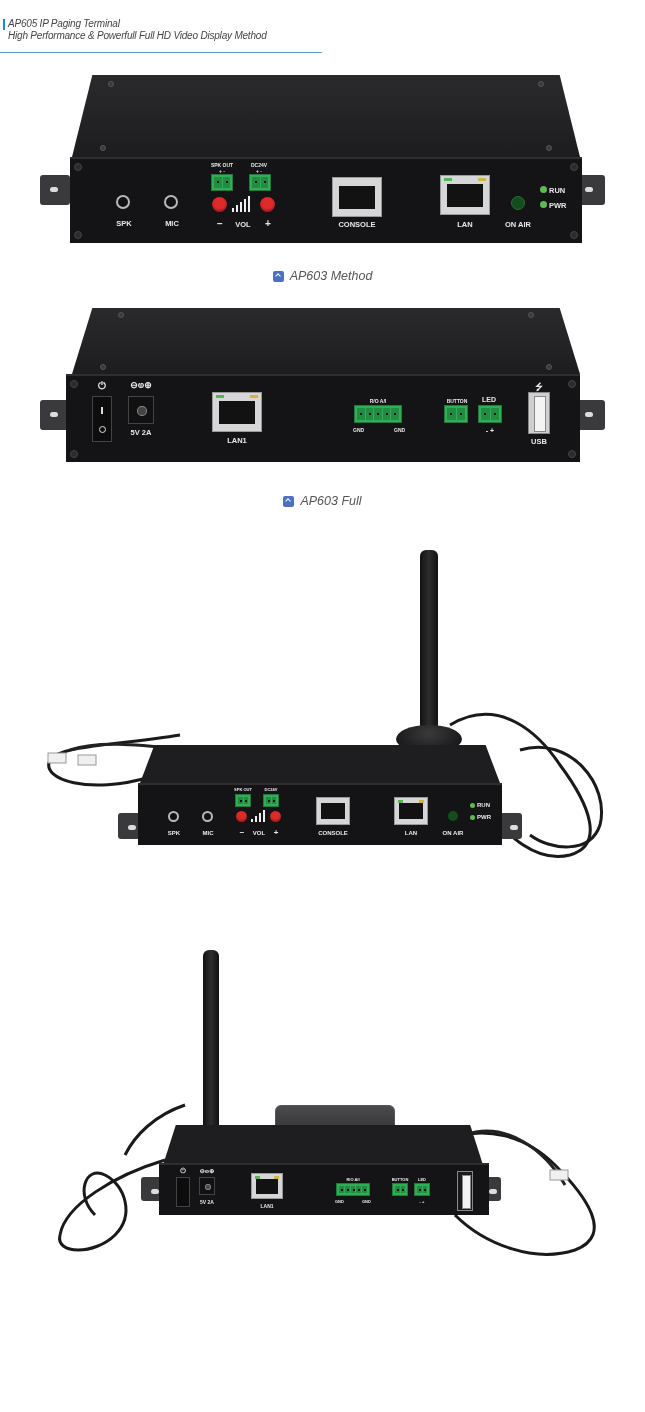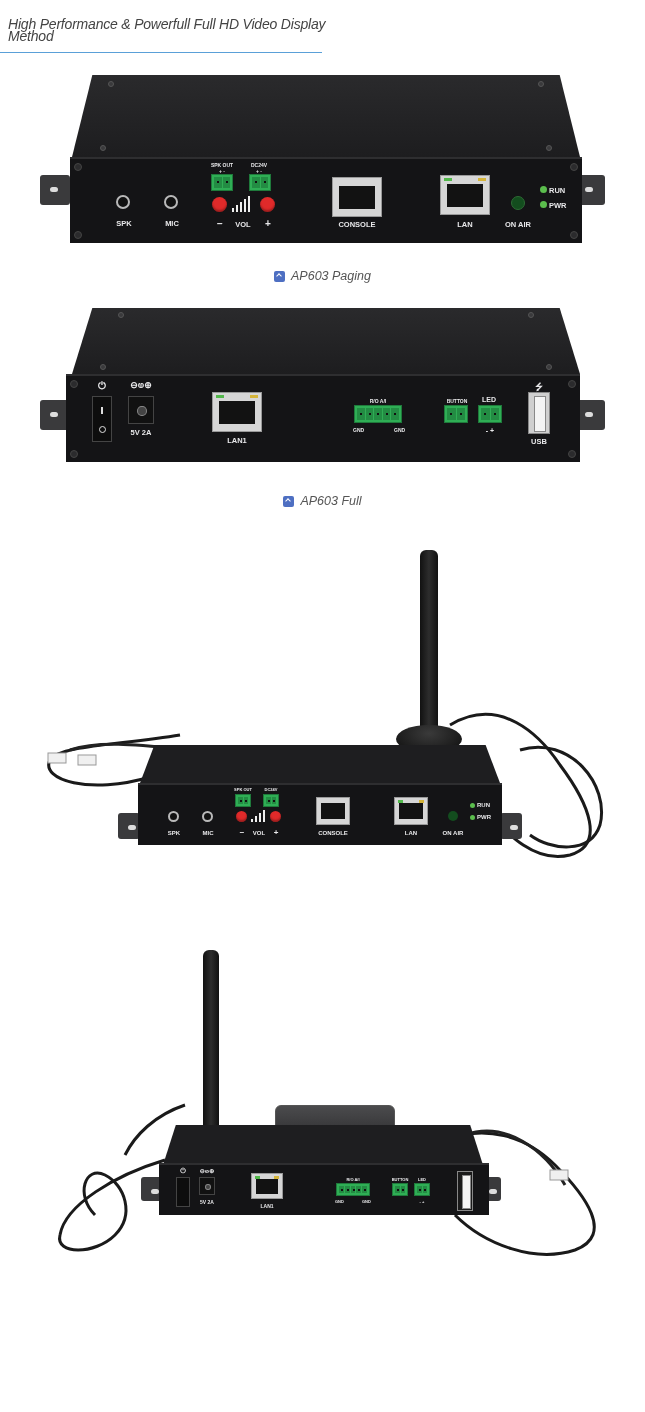--- a/index.html
+++ b/index.html
@@ -3,21 +3,21 @@
 <meta charset="utf-8">
 <style>
   * { box-sizing: border-box; margin: 0; padding: 0; }
   html, body { width: 645px; height: 1412px; background: #ffffff; overflow: hidden; }
   body { position: relative; font-family: "Liberation Sans", sans-serif; color: #333; }
 
   .header { position: absolute; left: 0; top: 18px; width: 330px; }
   .header .title-line { display: flex; align-items: center; height: 12px; }
   .header .accent { width: 2px; height: 11px; background: #1a8fd0; margin-left: 3px; margin-right: 3px; }
   .header .title { font-size: 10px; font-style: italic; color: #444; line-height: 12px; letter-spacing: -0.2px; }
-  .header .subtitle { font-size: 14px; font-style: italic; color: #444; line-height: 12px; margin-left: 8px; letter-spacing: -0.2px; }
+  .header .subtitle { font-size: 10px; font-style: italic; color: #444; line-height: 12px; margin-left: 8px; letter-spacing: -0.2px; }
   .header .rule { position: absolute; left: 0; top: 34px; width: 322px; height: 1px; background: #5aa0d8; }
 
   .caption { position: absolute; left: 0; width: 645px; display: flex; justify-content: center; align-items: center; gap: 6px; }
   .caption .cap-icon { width: 11px; height: 11px; background: #4e6fc2; border-radius: 2px; position: relative; }
   .caption .cap-icon::after { content: ""; position: absolute; left: 3px; top: 3px; width: 3px; height: 3px; border-left: 1.5px solid #fff; border-top: 1.5px solid #fff; transform: rotate(45deg); }
   .caption .cap-text { font-size: 12.5px; font-style: italic; color: #555; }
 
   
   .device { position: absolute; }
   .chassis-top { position: absolute; background: linear-gradient(#2a2a2c, #1d1d1f); clip-path: polygon(4% 0, 96% 0, 100% 100%, 0 100%); }
@@ -51,20 +51,24 @@
 
   .antenna { position: absolute; background: linear-gradient(90deg, #111, #2d2d2d, #111); border-radius: 6px 6px 2px 2px; }
   .ant-base { position: absolute; background: radial-gradient(ellipse at 50% 30%, #3a3a3a, #0e0e0e); border-radius: 50%; }
   .modem { position: absolute; background: linear-gradient(#4b4b4d, #2a2a2c); border-radius: 6px; border: 1px solid #555; }
   .cable { position: absolute; }
 </style>
 </head>
 <body>
 
 <div class="header">
+  <div class="title-line">
+    <span class="accent"></span>
+    <span class="title">AP605 IP Paging Terminal</span>
+  </div>
   <div class="subtitle">High Performance &amp; Powerfull Full HD Video Display Method</div>
   <div class="rule"></div>
 </div>
 
 <div class="device" style="left:40px; top:75px; width:565px; height:170px;">
   <div class="bracket" style="left:0; top:100px;"></div>
   <div class="bracket" style="right:0; top:100px;"></div>
   <div class="chassis-top" style="left:32px; top:0; width:508px; height:82px;">
     <span class="screw" style="left:36px; top:6px;"></span>
       <span class="screw" style="right:36px; top:6px;"></span>
@@ -123,21 +127,21 @@
     <div class="led" style="left:441px; top:37px; width:14px; height:14px; background:#134d1e; border:1px solid #2d6b34;"></div>
     <div class="lbl" style="left:432px; top:61px; width:32px;">ON AIR</div>
     <div class="led" style="left:470px; top:27px; width:7px; height:7px; background:#5bbd4d;"></div>
     <div class="lbl" style="left:479px; top:27px;">RUN</div>
     <div class="led" style="left:470px; top:42px; width:7px; height:7px; background:#5bbd4d;"></div>
     <div class="lbl" style="left:479px; top:42px;">PWR</div>
   </div>
 </div>
 <div class="caption" style="top:269px;">
   <span class="cap-icon"></span>
-  <span class="cap-text">AP603 Paging</span>
+  <span class="cap-text">AP603 Method</span>
 </div>
 
 <div class="device" style="left:40px; top:308px; width:565px; height:158px;">
   <div class="bracket" style="left:0; top:92px;"></div>
   <div class="bracket" style="right:0; top:92px;"></div>
   <div class="chassis-top" style="left:32px; top:0; width:508px; height:66px;">
     <span class="screw" style="left:46px; top:4px;"></span>
       <span class="screw" style="right:46px; top:4px;"></span>
     <span class="screw" style="left:28px; top:56px;"></span>
       <span class="screw" style="right:28px; top:56px;"></span>

